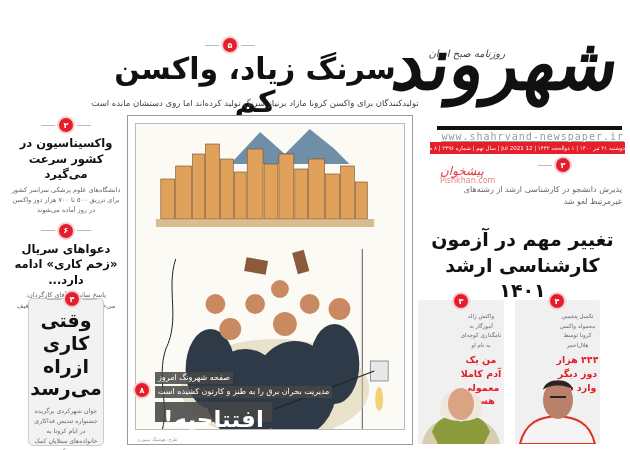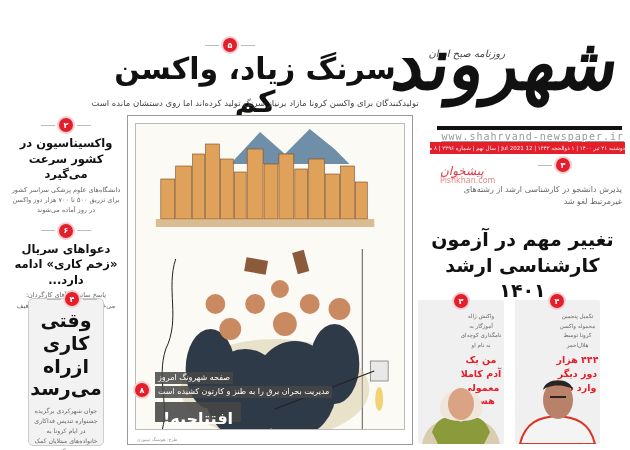--- a/index.html
+++ b/index.html
@@ -33,21 +33,21 @@
   .lc-box-head { font-size: 19px; font-weight: bold; line-height: 1.2; color: #111; }
   .lc-box-body { font-size: 6.2px; line-height: 1.6; color: #666; margin-top: 6px; padding: 0 4px; }
 
   
   .cartoon { position: absolute; left: 127px; top: 115px; width: 286px; height: 330px; border: 1px solid #999; background: #fff; }
   .cartoon-inner { position: absolute; left: 7px; top: 7px; right: 7px; bottom: 14px; border: 1px solid #bbb; background: #fbfaf5; overflow: hidden; }
   .mountains { position: absolute; left: 0; top: 0; width: 100%; height: 120px; }
   .credit { position: absolute; left: 9px; bottom: 2px; font-size: 4.5px; color: #999; }
   .cap-badge { position: absolute; left: 135px; top: 383px; }
   .cap-line { position: absolute; background: rgba(70,70,70,0.85); color: #fff; font-size: 8px; line-height: 12px; padding: 0 3px; white-space: nowrap; }
-  .cap-big { position: absolute; left: 155px; top: 402px; height: 20px; background: rgba(70,70,70,0.88); color: #fff; font-size: 16px; font-weight: bold; line-height: 34px; padding: 0 8px; }
+  .cap-big { position: absolute; left: 155px; top: 402px; height: 20px; background: rgba(70,70,70,0.88); color: #fff; font-size: 23px; font-weight: bold; line-height: 34px; padding: 0 8px; }
 
   
   .pishkhan { position: absolute; left: 440px; top: 164px; font-family: "DejaVu Serif", serif; font-size: 12px; color: #d8232f; font-style: italic; opacity: 0.9; }
   .pishkhan-url { position: absolute; left: 440px; top: 176px; font-size: 8px; color: #e07070; direction: ltr; opacity: 0.85; }
   .r-badge { position: absolute; left: 538px; top: 158px; }
   .r-kicker { position: absolute; left: 440px; top: 184px; width: 182px; text-align: right; font-size: 8px; line-height: 1.55; color: #666; }
   .r-head { position: absolute; left: 420px; top: 227px; width: 205px; text-align: center; font-size: 19px; font-weight: bold; line-height: 1.35; color: #111; }
 
   
   .panel { position: absolute; top: 300px; height: 144px; background: #f0f0f0; border-radius: 2px; overflow: hidden; text-align: center; padding-left: 40px; }

